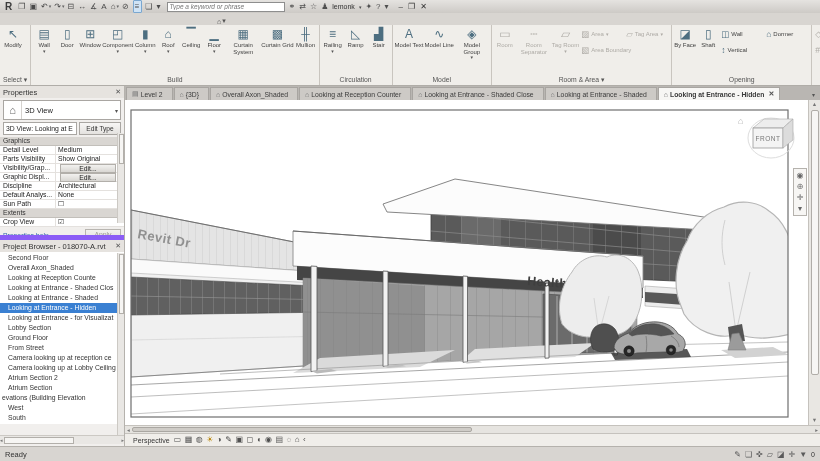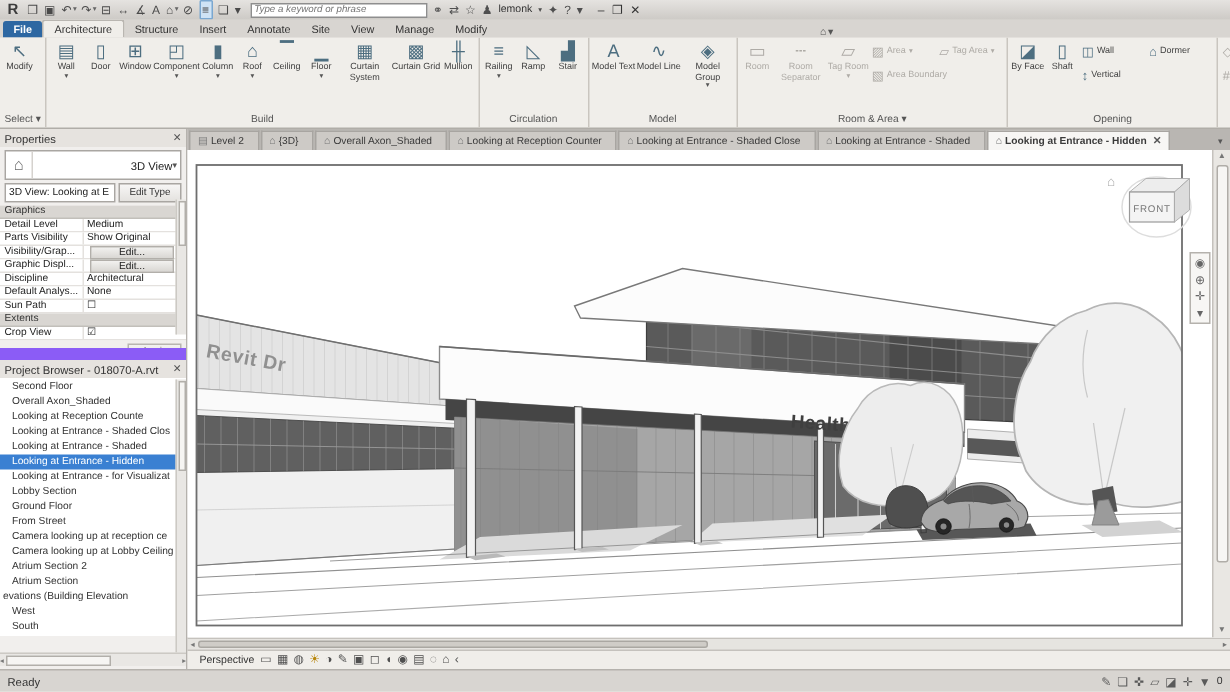--- a/index.html
+++ b/index.html
@@ -41,26 +41,26 @@
   .rbtn.small .glyph { font-size:8.5px; line-height:9px; }
   .rbtn.small .lbl { line-height:7px; max-width:none; white-space:nowrap; }
   .rbtn.disabled, .rbtn.disabled .glyph, .rbtn.disabled .arr { color:#aeaba6; }
   .plabel { height:11px; font-size:6.8px; color:#555; text-align:center; line-height:11px; white-space:nowrap; overflow:hidden; padding:0 3px; }
 
   
   .main { flex:1; display:flex; min-height:0; }
   .left { width:125px; flex:0 0 auto; display:flex; flex-direction:column; background:#eceae7; border-right:1px solid #b5b2ad; }
 
   
-  .props { height:154px; background:#f1efed; position:relative; overflow:hidden; border-bottom:8px solid #8b5cf6; }
+  .props { height:154px; background:#f1efed; position:relative; overflow:hidden; border-bottom:5px solid #8b5cf6; }
   .phead { height:12px; display:flex; justify-content:space-between; align-items:center; padding:0 3px; font-size:7.5px; color:#333; background:#e6e3df; }
   .pclose { font-size:7px; color:#555; }
   .typebox { margin:2px 3px; background:#fff; border:1px solid #a9a6a2; height:20px; display:flex; align-items:center; }
   .typeicon { width:18px; height:18px; border-right:1px solid #d5d2ce; font-size:11px; text-align:center; line-height:18px; color:#6b6b6b; }
-  .typelabel { flex:1; font-size:7.5px; padding-left:3px; color:#222;text-align:right; }
+  .typelabel { flex:1; font-size:7.5px; padding-left:3px; color:#222; }
   .typecaret { font-size:6px; color:#555; padding-right:2px; }
   .selrow { display:flex; gap:2px; margin:1px 3px 2px; height:13px; }
   .selbox { flex:1; background:#fff; border:1px solid #a9a6a2; font-size:6.8px; line-height:11px; padding:0 2px; white-space:nowrap; overflow:hidden; color:#222; }
   .edittype { width:42px; font-size:6.6px; background:linear-gradient(#f7f6f5,#e4e2df); border:1px solid #a9a6a2; text-align:center; line-height:11px; color:#333; }
   .prows { background:#fff; }
   .prow { display:flex; height:9px; font-size:6.8px; border-bottom:1px solid #e4e1de; background:#fff; align-items:center; }
   .plbl { width:56px; padding-left:3px; border-right:1px solid #e4e1de; color:#222; overflow:hidden; white-space:nowrap; line-height:8px; }
   .pval { flex:1; padding-left:2px; overflow:hidden; white-space:nowrap; line-height:8px; color:#222; }
   .pval.btn { background:linear-gradient(#f2f1ef,#d9d7d3); border:1px solid #b2afaa; text-align:center; margin:0 8px 0 4px; line-height:7px; padding-left:0; }
   .prow.group { background:#d9d6d2; border-bottom:1px solid #c2bfba; }
@@ -212,32 +212,20 @@
       <span class="winbtns">
 
       <span class="wb">–</span>
           <span class="wb">❐</span>
           <span class="wb">✕</span>
         </span>
     </div>
   </div>
 
   <div class="tabrow">
-    <span style="display:flex;align-items:flex-end;">
-
-    <span class="rtab file">File</span>
-        <span class="rtab active">Architecture</span>
-        <span class="rtab">Structure</span>
-        <span class="rtab">Insert</span>
-        <span class="rtab">Annotate</span>
-        <span class="rtab">Site</span>
-        <span class="rtab">View</span>
-        <span class="rtab">Manage</span>
-        <span class="rtab">Modify</span>
-      </span>
     <span class="tabrow-right">
 
     <span>⌂</span>
         <span>▾</span>
       </span>
   </div>
 
   <div class="ribbon">
     <div class="panel">
       <div class="pbody">

